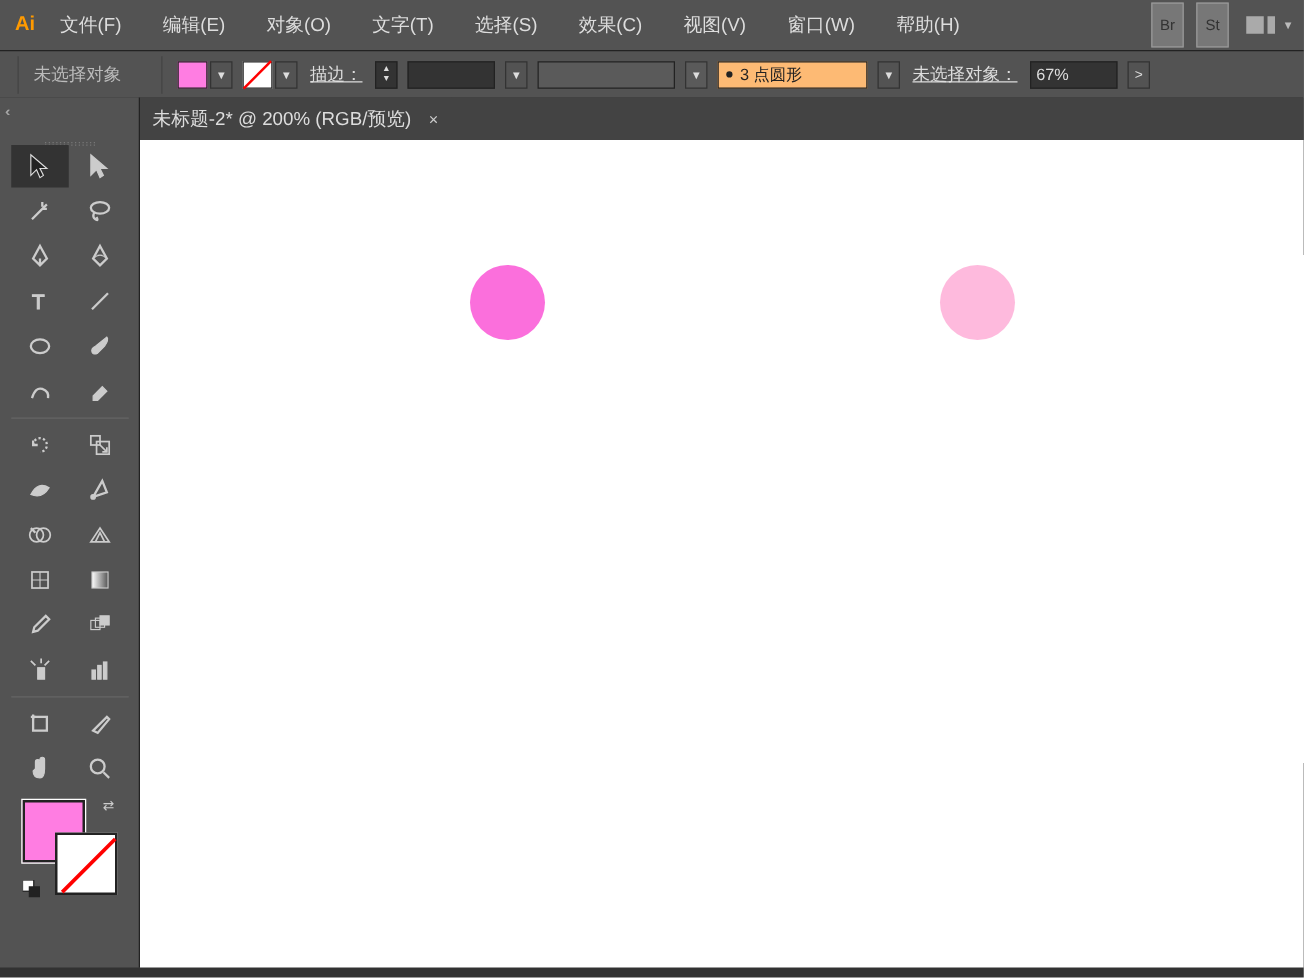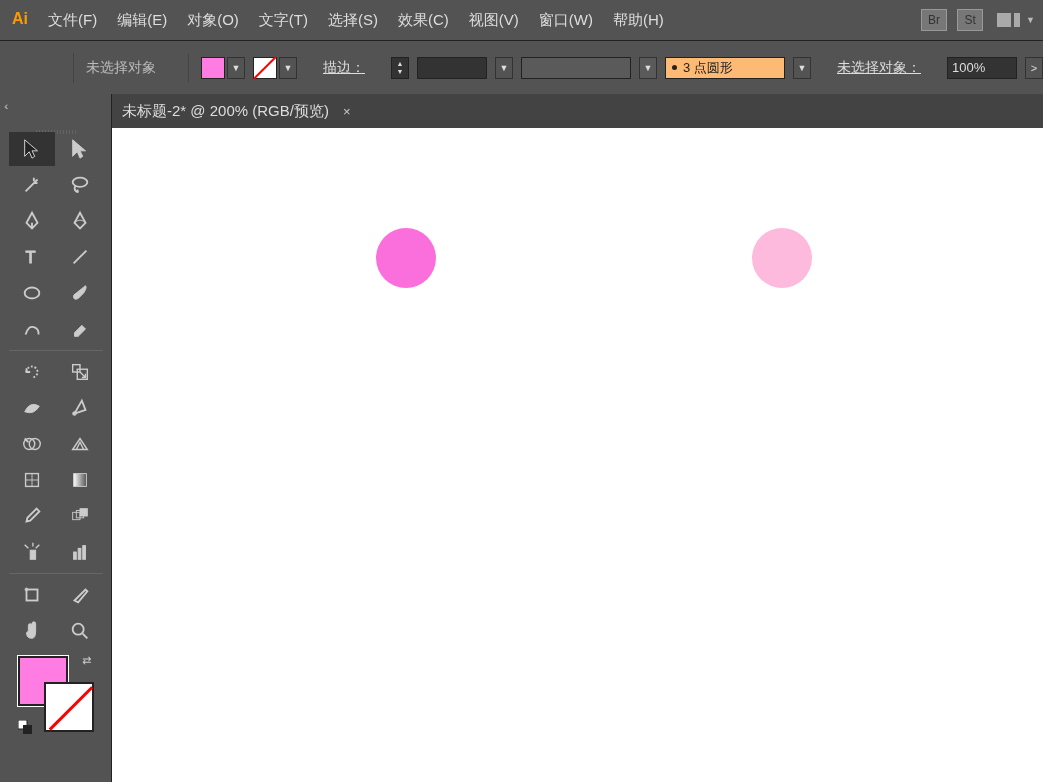--- a/index.html
+++ b/index.html
@@ -1,39 +1,39 @@
 <!DOCTYPE html>
 <html><head>
 <meta charset="utf-8">
 <style>
 * { margin: 0; padding: 0; box-sizing: border-box; font-family: "Microsoft YaHei", sans-serif; }
 body { width: 1043px; height: 782px; background: #323232; overflow: hidden; color: #ddd; }
 
 .menubar { height: 40px; background: #535353; display: flex; align-items: center; padding-left: 8px; }
 .app-logo { width: 28px; height: 28px; display: flex; justify-content: center; margin-right: 12px; }
 .app-logo svg { width: 24px; height: 24px; }
-.menu-items { display: flex; gap: 20px; flex: 1; }
+.menu-items { display: flex; gap: 33px; flex: 1; }
 .menu-item { color: #ddd; font-size: 15px; cursor: pointer; }
 .menu-right { display: flex; gap: 10px; align-items: center; padding-right: 8px; }
-.menu-badge { width: 26px; height: 22px; background: #777; color: #333; font-size: 12px; display: flex; align-items: center; justify-content: center; border: 1px solid #999; }
+.menu-badge { width: 26px; height: 36px; background: #777; color: #333; font-size: 12px; display: flex; align-items: center; justify-content: center; border: 1px solid #999; }
 .workspace-switcher { display: flex; align-items: center; gap: 2px; margin-left: 4px;}
 .ws-box { width: 14px; height: 14px; background: #aaa; }
 .ws-box.small { width: 6px; height: 14px; margin-left: 1px;}
 .ws-arrow { font-size: 9px; color: #bbb; margin-left: 4px;}
 
-.controlbar { height: 54px; background: #535353; border-top: 1px solid #222; display: flex; align-items: center; padding-left: 0; gap: 8px; justify-content: flex-end; }
+.controlbar { height: 38px; background: #535353; border-top: 1px solid #222; display: flex; align-items: center; padding-left: 10px; gap: 8px; }
 .divider-v { width: 1px; height: 30px; background: #444; margin: 0 4px;}
 .status-text { color: #bbb; font-size: 14px; margin-right: 20px;}
 .swatch-group { display: flex; align-items: center; gap: 2px; }
 .swatch { width: 24px; height: 22px; border: 1px solid #222; }
 .swatch.pink { background: #ff7de2; }
 .swatch.nostroke { background: #fff; position: relative; }
 .swatch.nostroke::after { content:""; position:absolute; left:0; top:50%; width:140%; height:2px; background:red; transform: translate(-15%, -50%) rotate(-45deg); }
 .dd-arrow { width: 18px; height: 22px; background: #535353; display: flex; align-items: center; justify-content: center; font-size: 9px; border:1px solid #333;}
-.label { font-size: 14px; color: #ddd; margin: 0 18px; }
+.label { font-size: 14px; color: #ddd; margin: 0 2px; }
 .label.underline { text-decoration: underline; }
 .stepper { width: 18px; height: 22px; background: #333; display: flex; flex-direction: column; align-items: center; justify-content: center; font-size: 7px; line-height: 8px; border:1px solid #222;}
 .dropdown-field { height: 22px; background: #333; border: 1px solid #222; display: flex; align-items: center; }
 .dropdown-field.dark { background: #5a5a5a; }
 .brush-preview { width: 120px; height: 22px; background: #fdba74; display: flex; align-items: center; padding: 0 6px; border:1px solid #222;}
 .brush-preview .dot { width: 5px; height: 5px; background: #222; border-radius: 50%; margin-right: 6px;}
 .brush-preview span { color: #222; font-size: 13px;}
 .opacity-box { width: 70px; height: 22px; background: #333; border: 1px solid #222; font-size: 13px; padding-left: 4px; display: flex; align-items: center;}
 .more-arrow { width: 18px; height: 22px; display: flex; align-items: center; justify-content: center; background: #535353; border:1px solid #333; font-size: 11px;}
 
@@ -121,21 +121,21 @@
   <div class="dropdown-field dark" style="width:110px"></div>
   <div class="dd-arrow" style="background:#5a5a5a">▼</div>
 
   <div class="brush-preview">
     <div class="dot"></div>
     <span>3 点圆形</span>
   </div>
   <div class="dd-arrow">▼</div>
 
   <span class="label underline">未选择对象：</span>
-  <div class="opacity-box">100%</div>
+  <div class="opacity-box">67%</div>
   <div class="more-arrow">&gt;</div>
 </div>
 
 <div class="main-area">
 
   <div class="tool-panel">
     <div class="tool-header">
       <span class="chev">‹‹</span>
     </div>
     <div class="tool-grip">

